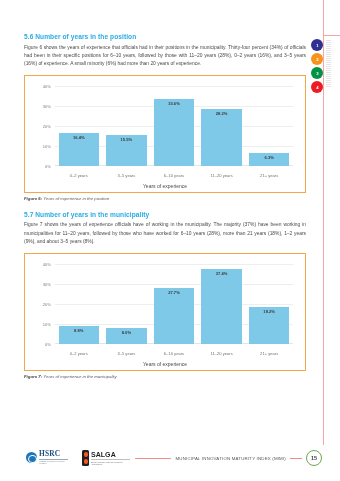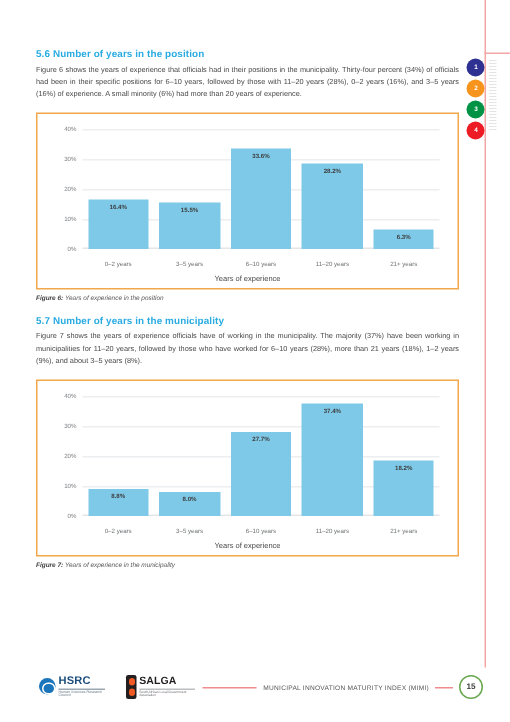--- a/index.html
+++ b/index.html
@@ -56,21 +56,21 @@
   .xlabels span{width:17%;text-align:center;font-size:4.1px;color:#6d7073;}
   .xtitle{position:absolute;left:0;right:0;bottom:3px;text-align:center;font-size:5px;color:#4a4a4a;}
 
   
   .footer{position:absolute;left:0;bottom:10px;width:340px;height:34px;}
   .footer-inner{position:absolute;left:26px;bottom:0;display:flex;align-items:center;width:300px;height:26px;}
   .logo-hsrc{display:flex;align-items:center;gap:2px;}
   .hsrc-mark{width:11px;height:11px;border-radius:50%;background:#1B75BB;position:relative;flex:none;}
   .hsrc-mark::after{content:"";position:absolute;left:2.2px;top:2.2px;width:6.6px;height:6.6px;
      border-radius:50%;border:1.1px solid #fff;}
-  .hsrc-text{line-height:1;}
+  .hsrc-text{line-height:1;font-family:Liberation Serif, serif;}
   .hsrc-text .t1{font-size:7.4px;font-weight:bold;color:#1B4E7E;letter-spacing:.02em;}
   .hsrc-text .t2{font-size:2.4px;color:#6b7b88;display:block;margin-top:1px;border-top:.5px solid #9aa8b3;padding-top:.8px;}
   .logo-salga{display:flex;align-items:center;gap:1.5px;margin-left:14px;}
   .salga-mark{width:7px;height:14px;background:#231F20;border-radius:1.5px;display:flex;flex-direction:column;
      align-items:center;justify-content:space-around;padding:.8px 0;flex:none;}
   .salga-mark i{width:4.4px;height:4.4px;border-radius:50%;display:block;}
   .salga-text{line-height:1;}
   .salga-text .t1{font-size:7px;font-weight:bold;color:#231F20;letter-spacing:.01em;}
   .salga-text .t2{display:block;font-size:2.2px;color:#6d6e71;margin-top:1px;border-top:.5px solid #bcbec0;padding-top:.7px;}
   .foot-rule{flex:0 0 36px;height:.9px;background:#F08C8C;margin:0 5px;}

